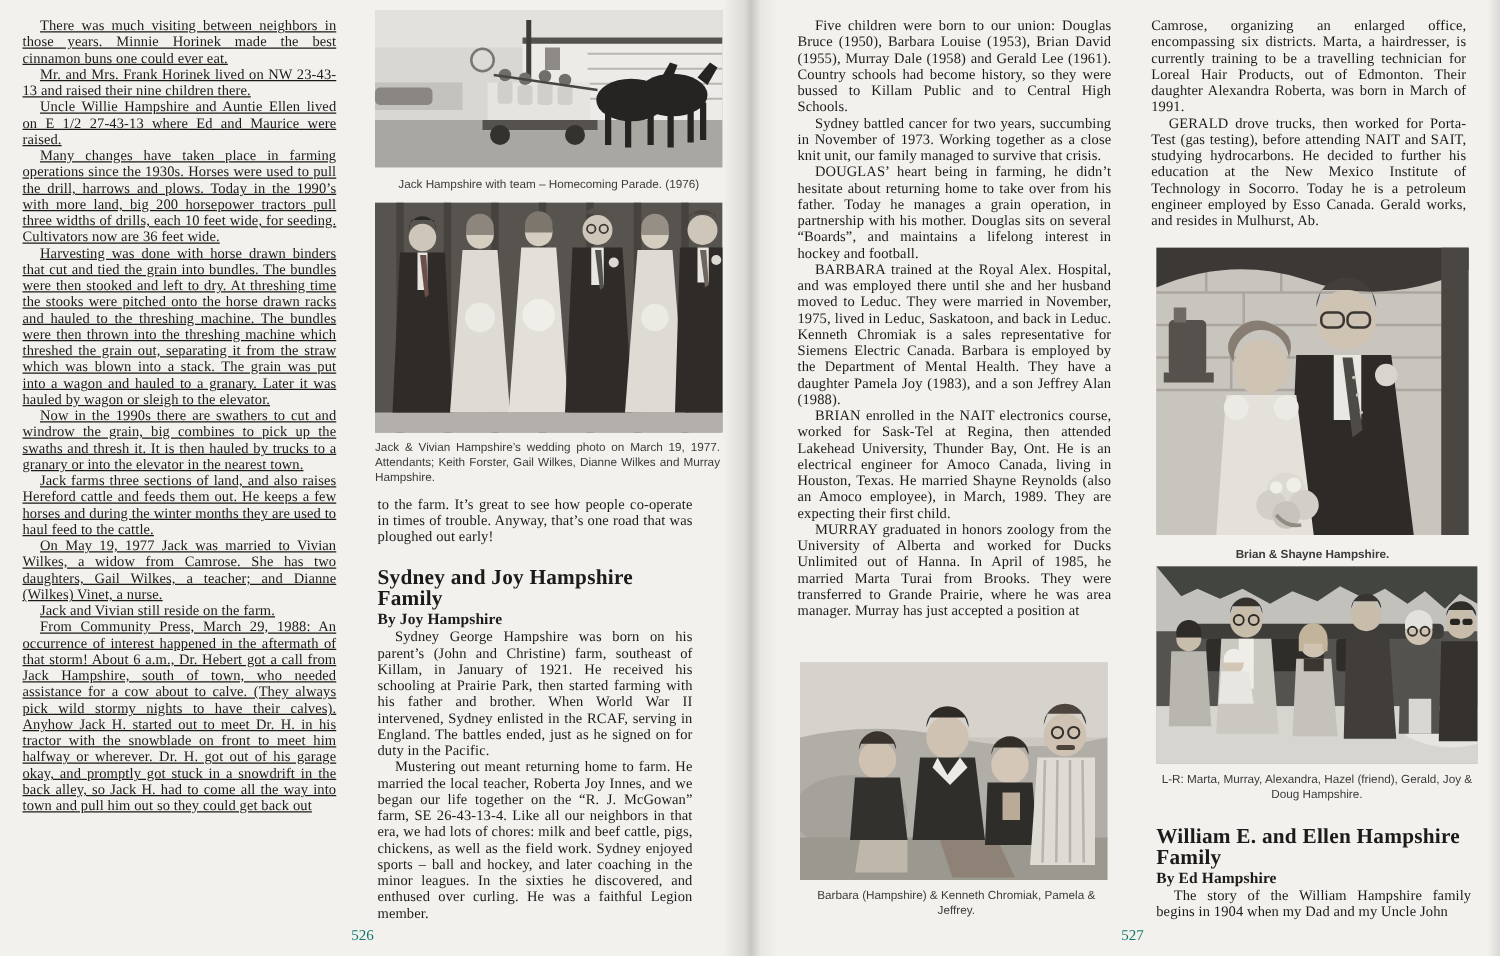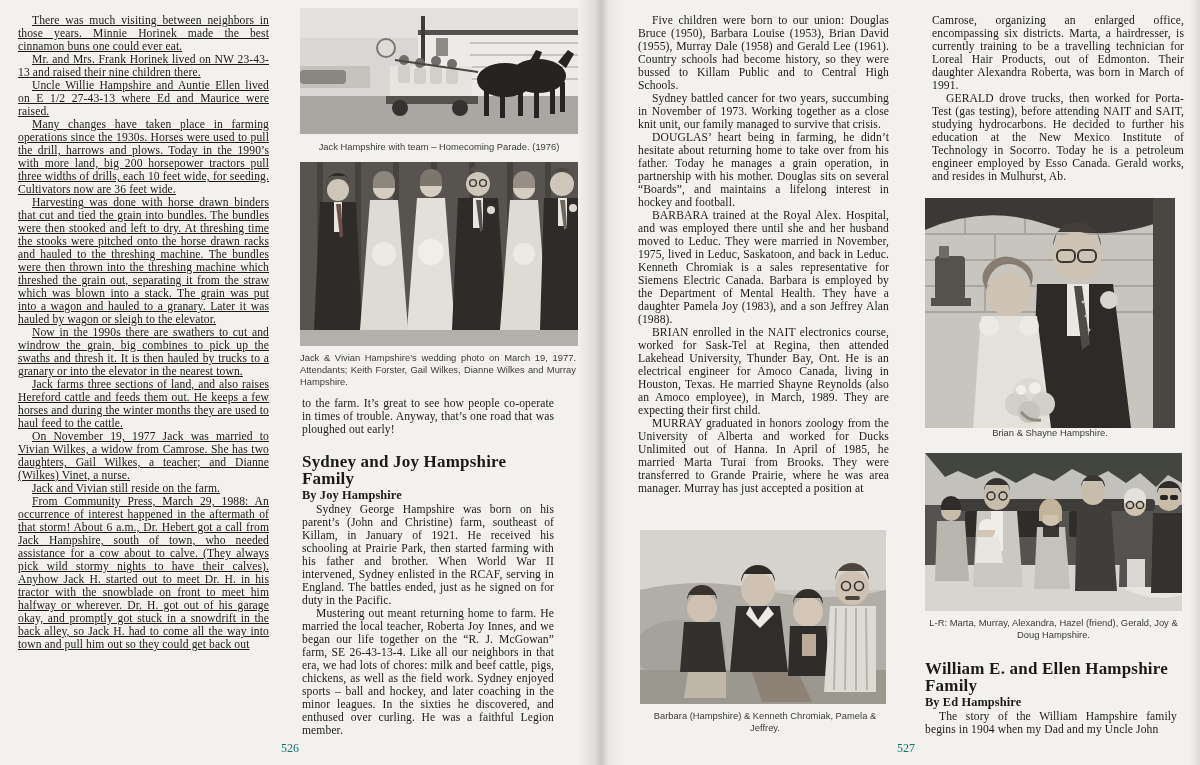--- a/index.html
+++ b/index.html
@@ -52,21 +52,21 @@
 <div class="spread">
 
   <div class="textcol" style="left:18px;top:14px;width:251px;text-decoration:underline;">
     <p>There was much visiting between neighbors in those years. Minnie Horinek made the best cinnamon buns one could ever eat.</p>
     <p>Mr. and Mrs. Frank Horinek lived on NW 23-43-13 and raised their nine children there.</p>
     <p>Uncle Willie Hampshire and Auntie Ellen lived on E 1/2 27-43-13 where Ed and Maurice were raised.</p>
     <p>Many changes have taken place in farming operations since the 1930s. Horses were used to pull the drill, harrows and plows. Today in the 1990’s with more land, big 200 horsepower tractors pull three widths of drills, each 10 feet wide, for seeding. Cultivators now are 36 feet wide.</p>
     <p>Harvesting was done with horse drawn binders that cut and tied the grain into bundles. The bundles were then stooked and left to dry. At threshing time the stooks were pitched onto the horse drawn racks and hauled to the threshing machine. The bundles were then thrown into the threshing machine which threshed the grain out, separating it from the straw which was blown into a stack. The grain was put into a wagon and hauled to a granary. Later it was hauled by wagon or sleigh to the elevator.</p>
     <p>Now in the 1990s there are swathers to cut and windrow the grain, big combines to pick up the swaths and thresh it. It is then hauled by trucks to a granary or into the elevator in the nearest town.</p>
     <p>Jack farms three sections of land, and also raises Hereford cattle and feeds them out. He keeps a few horses and during the winter months they are used to haul feed to the cattle.</p>
-    <p>On November 19, 1977 Jack was married to Vivian Wilkes, a widow from Camrose. She has two daughters, Gail Wilkes, a teacher; and Dianne (Wilkes) Vinet, a nurse.</p>
+    <p>On May 19, 1977 Jack was married to Vivian Wilkes, a widow from Camrose. She has two daughters, Gail Wilkes, a teacher; and Dianne (Wilkes) Vinet, a nurse.</p>
     <p>Jack and Vivian still reside on the farm.</p>
     <p>From Community Press, March 29, 1988: An occurrence of interest happened in the aftermath of that storm! About 6 a.m., Dr. Hebert got a call from Jack Hampshire, south of town, who needed assistance for a cow about to calve. (They always pick wild stormy nights to have their calves). Anyhow Jack H. started out to meet Dr. H. in his tractor with the snowblade on front to meet him halfway or wherever. Dr. H. got out of his garage okay, and promptly got stuck in a snowdrift in the back alley, so Jack H. had to come all the way into town and pull him out so they could get back out</p>
   </div>
 
   <div class="photo" style="left:300px;top:8px;width:278px;height:126px;">
     <svg width="278" height="126" viewBox="0 0 278 126">
       <rect width="278" height="126" fill="#d9d7d3"></rect>
       <rect x="0" y="0" width="278" height="30" fill="#e3e1dd"></rect>
       <rect x="118" y="22" width="160" height="68" fill="#ecebe7"></rect>
       <rect x="118" y="22" width="160" height="5" fill="#55524e"></rect>
@@ -224,21 +224,21 @@
       <g stroke="#b8b4ac" stroke-width="2">
           <line x1="196" y1="78" x2="194" y2="160"></line>
           <line x1="206" y1="78" x2="205" y2="160"></line>
           <line x1="216" y1="78" x2="216" y2="160"></line>
           <line x1="226" y1="78" x2="227" y2="160"></line>
         </g>
     </svg>
   </div>
   <div class="caption" style="left:640px;top:710px;width:250px;">Barbara (Hampshire) &amp; Kenneth Chromiak, Pamela &amp; Jeffrey.</div>
 
-  <div class="textcol" style="left:921px;top:14px;width:252px;margin-left:11px;">
+  <div class="textcol" style="left:921px;top:14px;width:252px;">
     <p class="noindent">Camrose, organizing an enlarged office, encompassing six districts. Marta, a hairdresser, is currently training to be a travelling technician for Loreal Hair Products, out of Edmonton. Their daughter Alexandra Roberta, was born in March of 1991.</p>
     <p>GERALD drove trucks, then worked for Porta-Test (gas testing), before attending NAIT and SAIT, studying hydrocarbons. He decided to further his education at the New Mexico Institute of Technology in Socorro. Today he is a petroleum engineer employed by Esso Canada. Gerald works, and resides in Mulhurst, Ab.</p>
   </div>
 
   <div class="photo" style="left:925px;top:198px;width:250px;height:230px;">
     <svg width="250" height="230" viewBox="0 0 250 230">
       <rect width="250" height="230" fill="#c8c4be"></rect>
       <g stroke="#aba79f" stroke-width="2" fill="none">
         <line x1="0" y1="36" x2="250" y2="36"></line>
           <line x1="0" y1="62" x2="250" y2="62"></line>
@@ -281,21 +281,21 @@
         <circle cx="104" cy="196" r="16" fill="#dcd9d2"></circle>
           <circle cx="92" cy="206" r="12" fill="#d2cfc8"></circle>
           <circle cx="118" cy="206" r="12" fill="#d2cfc8"></circle>
         <circle cx="104" cy="214" r="11" fill="#c6c3bc"></circle>
           <circle cx="110" cy="190" r="6" fill="#f0eee9"></circle>
           <circle cx="96" cy="192" r="5" fill="#f0eee9"></circle>
         <path d="M96 214 q8 10 20 8" stroke="#8f8c84" stroke-width="3" fill="none"></path>
       </g>
     </svg>
   </div>
-  <div class="caption" style="left:925px;top:427px;width:250px;">Brian &amp; Shayne Hampshire.</div>
+  <div class="caption" style="left:925px;top:437px;width:250px;font-weight:bold;">Brian &amp; Shayne Hampshire.</div>
 
   <div class="photo" style="left:925px;top:453px;width:257px;height:158px;">
     <svg width="257" height="158" viewBox="0 0 257 158">
       <rect width="257" height="158" fill="#c3c1bc"></rect>
       <path d="M0 0 h257 v30 l-14 -8 -12 12 -16 -14 -14 10 -18 -12 -16 8 -20 -10 -18 12 -20 -8 -18 10 -22 -12 -18 8 -18 -8 -13 6 z" fill="#43463f"></path>
       <rect x="0" y="52" width="257" height="60" fill="#55534f"></rect>
       <rect x="20" y="46" width="210" height="12" rx="4" fill="#3f3d3a"></rect>
       <g fill="#2f2d2a">
           <rect x="40" y="58" width="40" height="26" rx="3"></rect>
           <rect x="90" y="58" width="44" height="26" rx="3"></rect>

